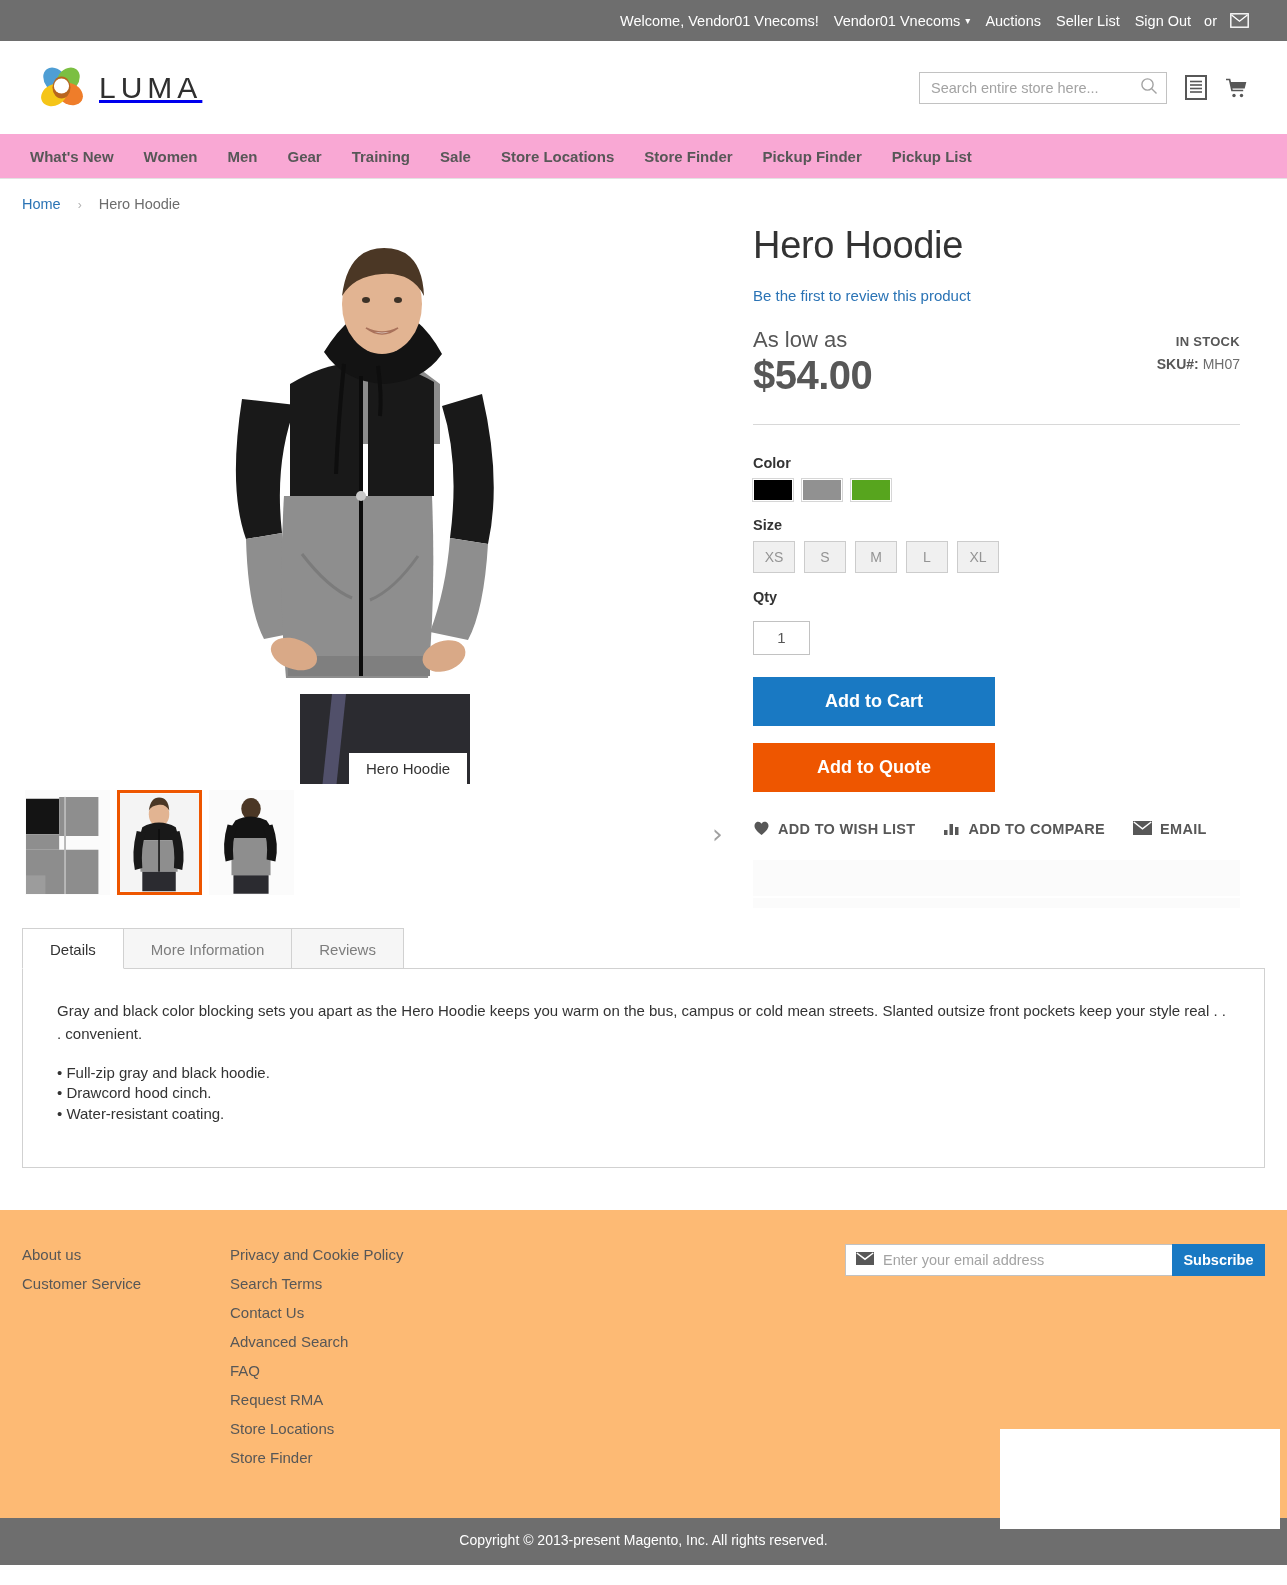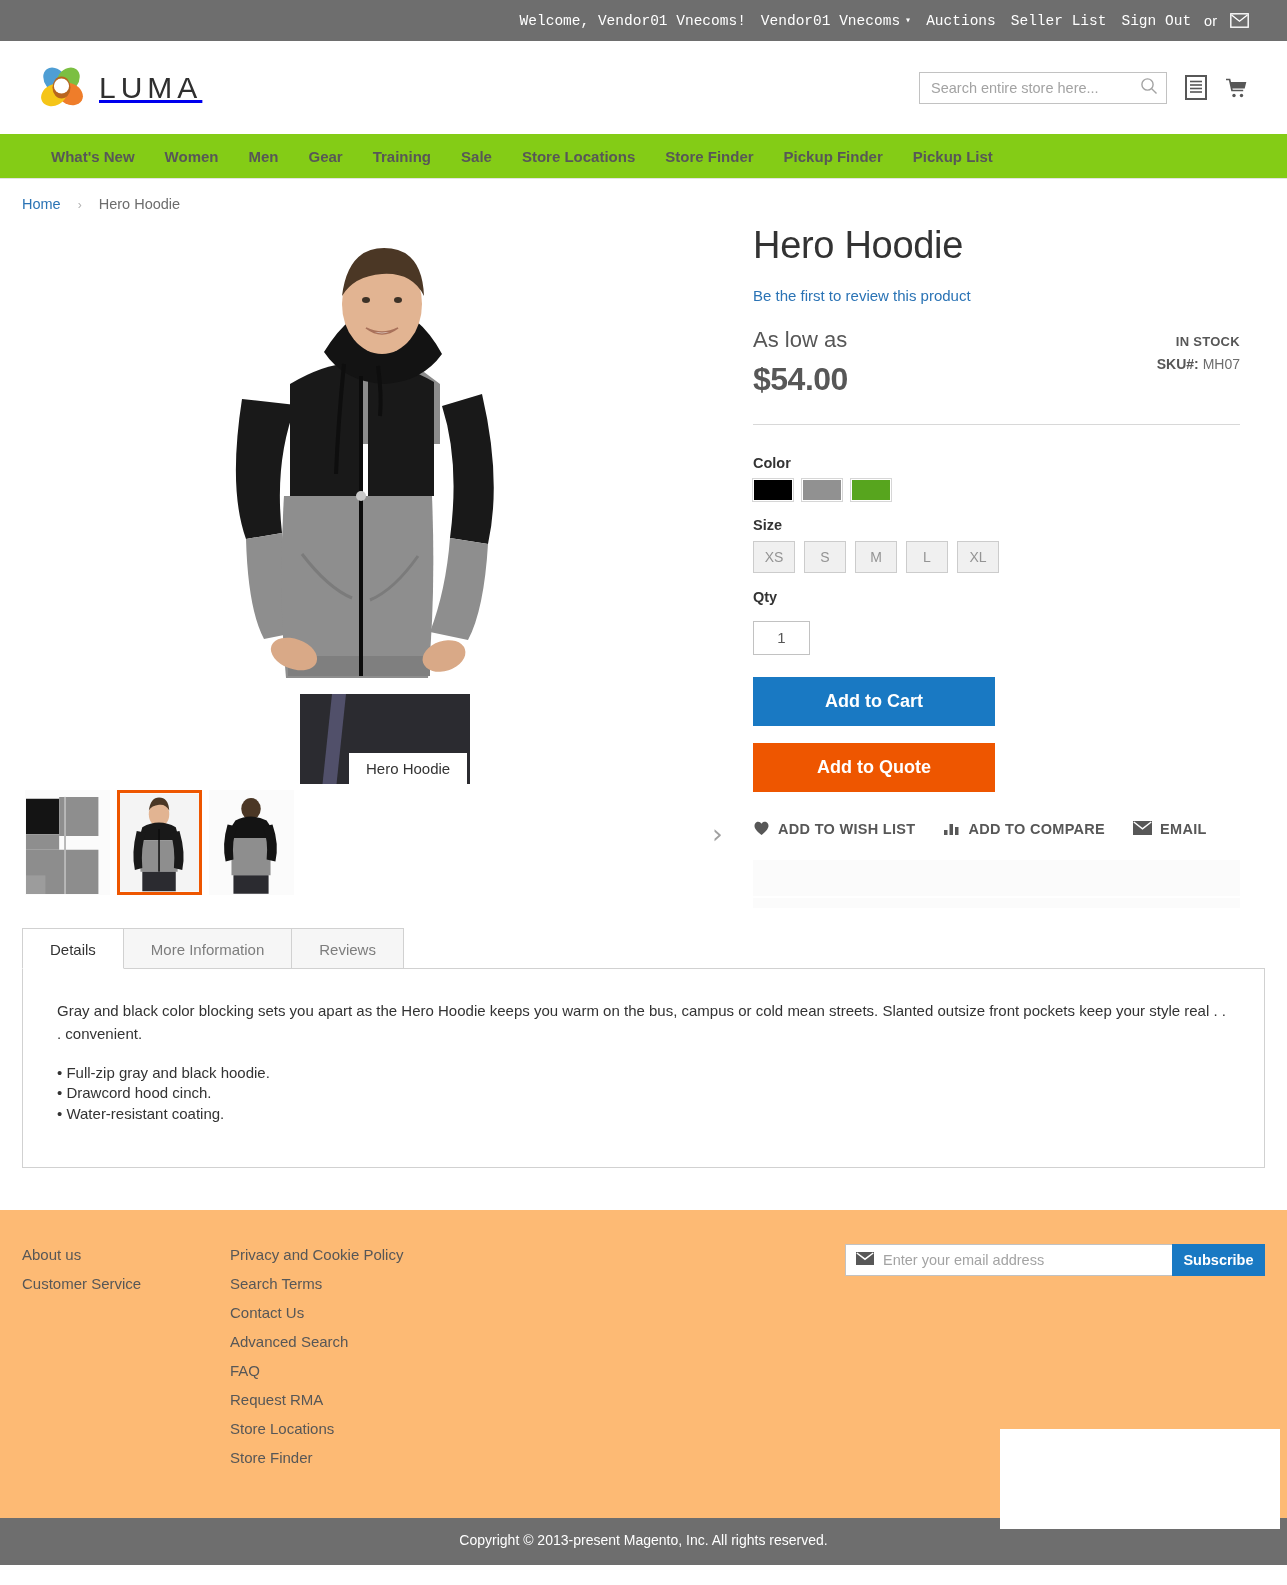--- a/index.html
+++ b/index.html
@@ -21,21 +21,20 @@
     justify-content: flex-end;
     padding: 0 38px 0 0;
     color: #ffffff;
     font-size: 14.5px;
   }
   .top-panel .tp-item {
     margin-left: 15px;
     color: #ffffff;
     text-decoration: none;
     white-space: nowrap;
-    font-family: Liberation Mono, monospace;
   }
   .top-panel .tp-welcome { margin-left: 0; }
   .tp-caret {
     display: inline-block;
     margin-left: 5px;
     font-size: 10px;
     vertical-align: 2px;
   }
   .tp-or { margin-left: 13px; font-size: 14.5px; }
   .tp-mail {
@@ -89,25 +88,25 @@
   .search-box input::placeholder { color: #a3a3a3; }
   .icon-btn {
     width: 25px; height: 28px;
     display: flex; align-items: center; justify-content: center;
     cursor: pointer;
   }
 
   
   .nav {
     height: 45px;
-    background: #84cc16;
+    background: #f9a8d4;
     border-bottom: 1px solid #e3e3e3;
     display: flex;
     align-items: center;
-    padding: 0 36px;
+    padding: 0 15px;
   }
   .nav a {
     font-size: 15px;
     font-weight: bold;
     color: #575757;
     text-decoration: none;
     padding: 0 15px;
     line-height: 45px;
     white-space: nowrap;
   }
@@ -197,24 +196,24 @@
     text-decoration: none;
   }
   .price-row {
     display: flex;
     justify-content: space-between;
     align-items: flex-start;
     margin-top: 22px;
   }
   .as-low { font-size: 22px; color: #575757; font-weight: 300; }
   .price {
-    font-size: 32px;
+    font-size: 40px;
     font-weight: bold;
     color: #575757;
-    margin-top: 8px;
+    margin-top: 0;
     letter-spacing: -0.5px;
   }
   .stock-block { text-align: right; padding-top: 7px; }
   .in-stock {
     font-size: 13px;
     font-weight: bold;
     color: #575757;
     letter-spacing: 0.3px;
   }
   .sku { font-size: 14px; color: #6d6d6d; margin-top: 7px; }

